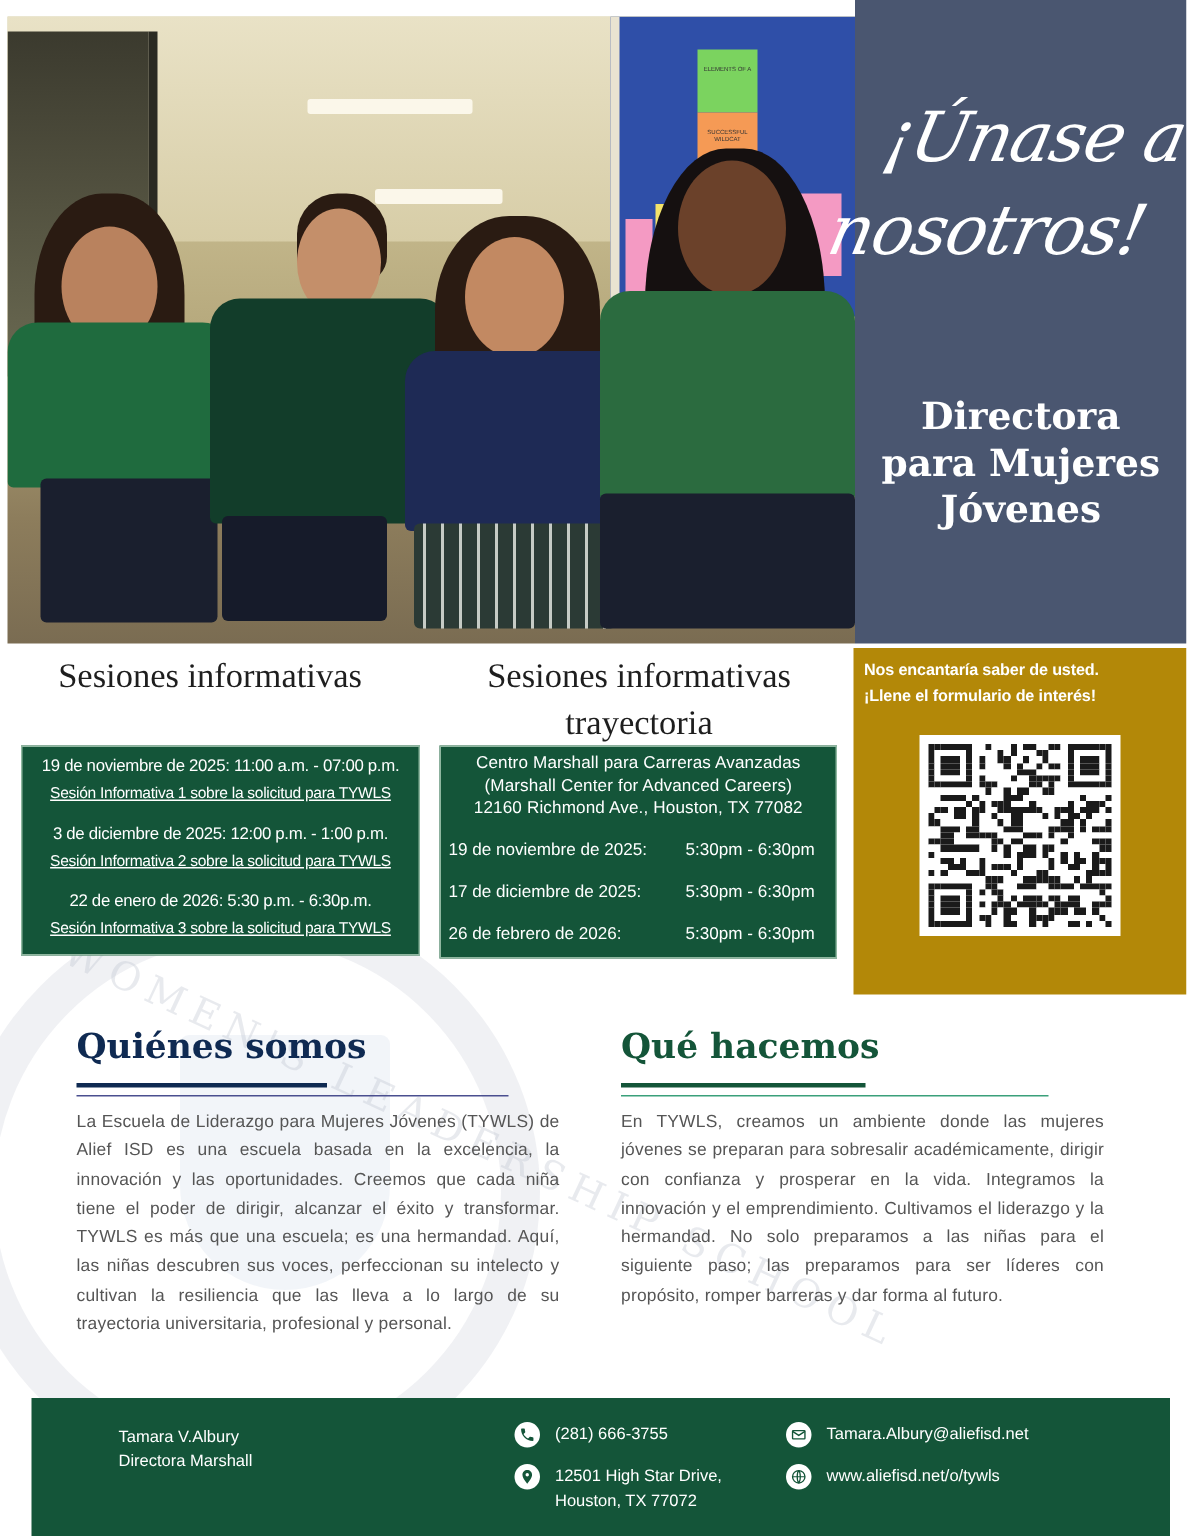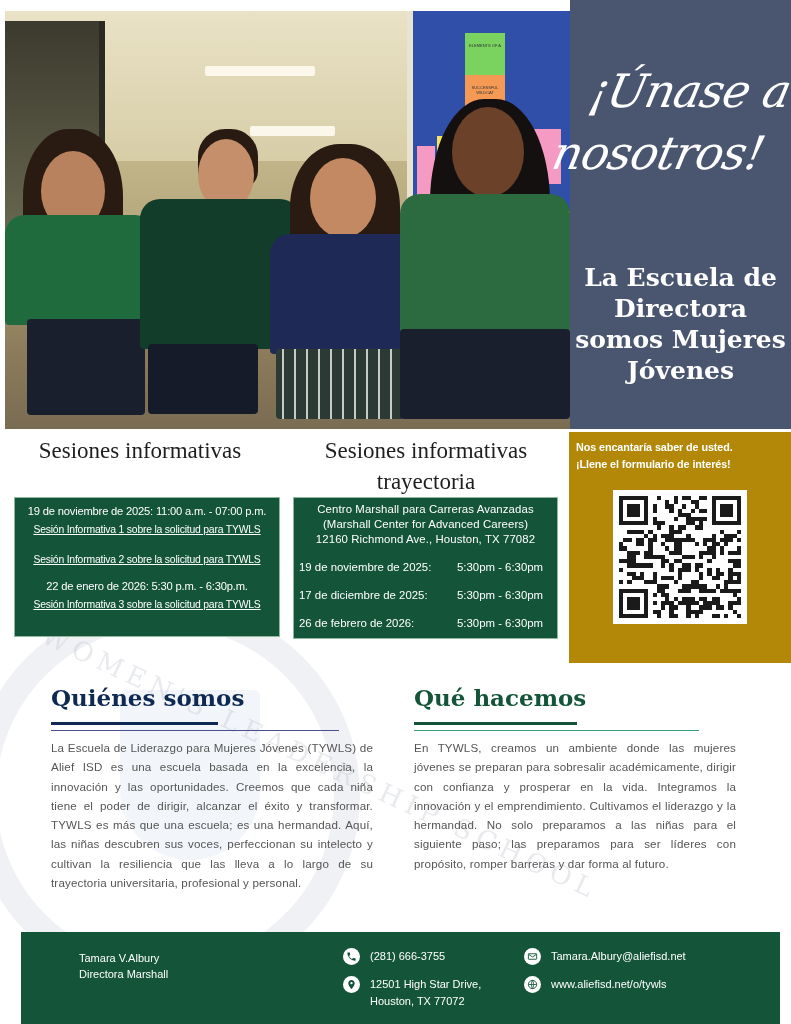--- a/index.html
+++ b/index.html
@@ -154,36 +154,36 @@
     <div class="skirt" style="left:0;top:230px;width:170px;height:90px;background:#1a1f2e;"></div>
   </div>
 </div>
 
 <div class="title-panel">
   <div class="script-title">
     <span style="margin-left:14px;">¡Únase a</span>
     <span style="margin-left:-10px;">nosotros!</span>
   </div>
   <div class="school-name">
-    <div>La Escuela de</div>
     <div>Directora</div>
-    <div>somos Mujeres</div>
+    <div>para Mujeres</div>
     <div>Jóvenes</div>
   </div>
 </div>
 
 <div class="sess-heading" style="left:14px;top:435px;width:252px;">
   <div>Sesiones informativas</div>
 </div>
 <div class="sess-box virtual-box">
   <div class="entry">
     <div class="date">19 de noviembre de 2025:  11:00 a.m. - 07:00 p.m.</div>
     <a class="link" href="#">Sesión Informativa 1 sobre la solicitud para TYWLS</a>
   </div>
   <div class="entry">
+    <div class="date">3 de diciembre de 2025:  12:00 p.m. - 1:00 p.m.</div>
     <a class="link" href="#">Sesión Informativa 2 sobre la solicitud para TYWLS</a>
   </div>
   <div class="entry">
     <div class="date">22 de enero de 2026:  5:30 p.m. - 6:30p.m.</div>
     <a class="link" href="#">Sesión Informativa 3 sobre la solicitud para TYWLS</a>
   </div>
 </div>
 
 <div class="sess-heading" style="left:300px;top:435px;width:252px;">
   <div>Sesiones informativas</div>

